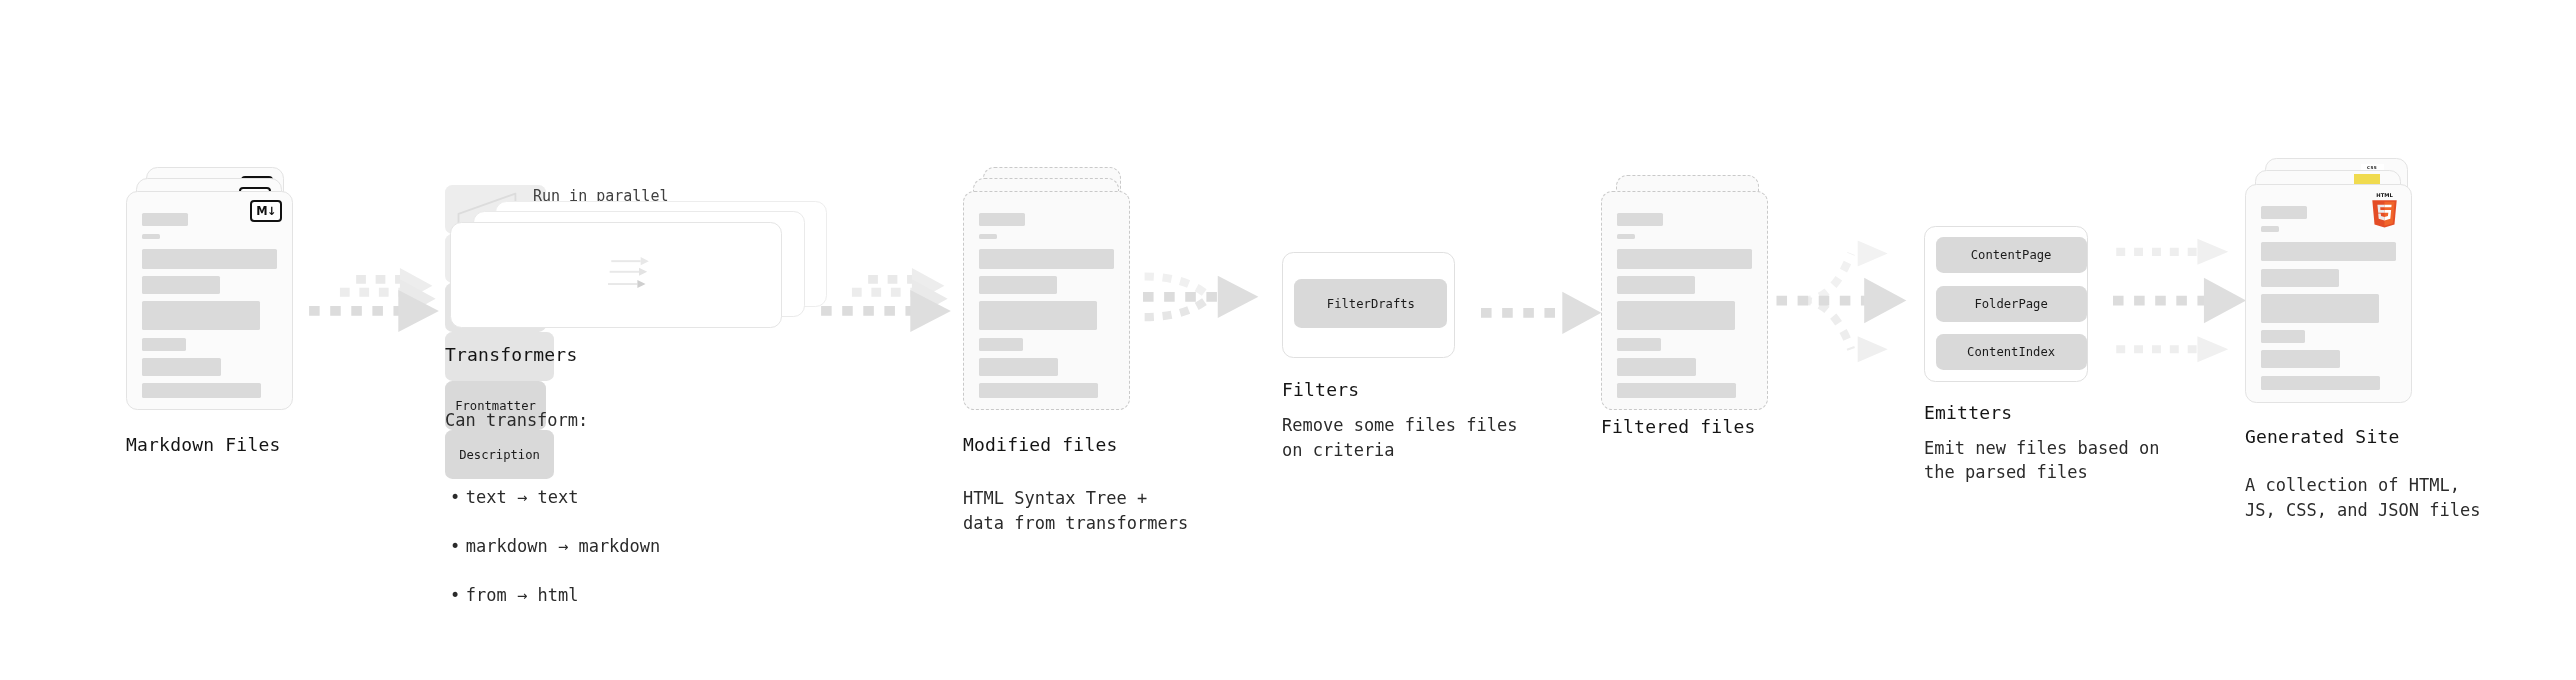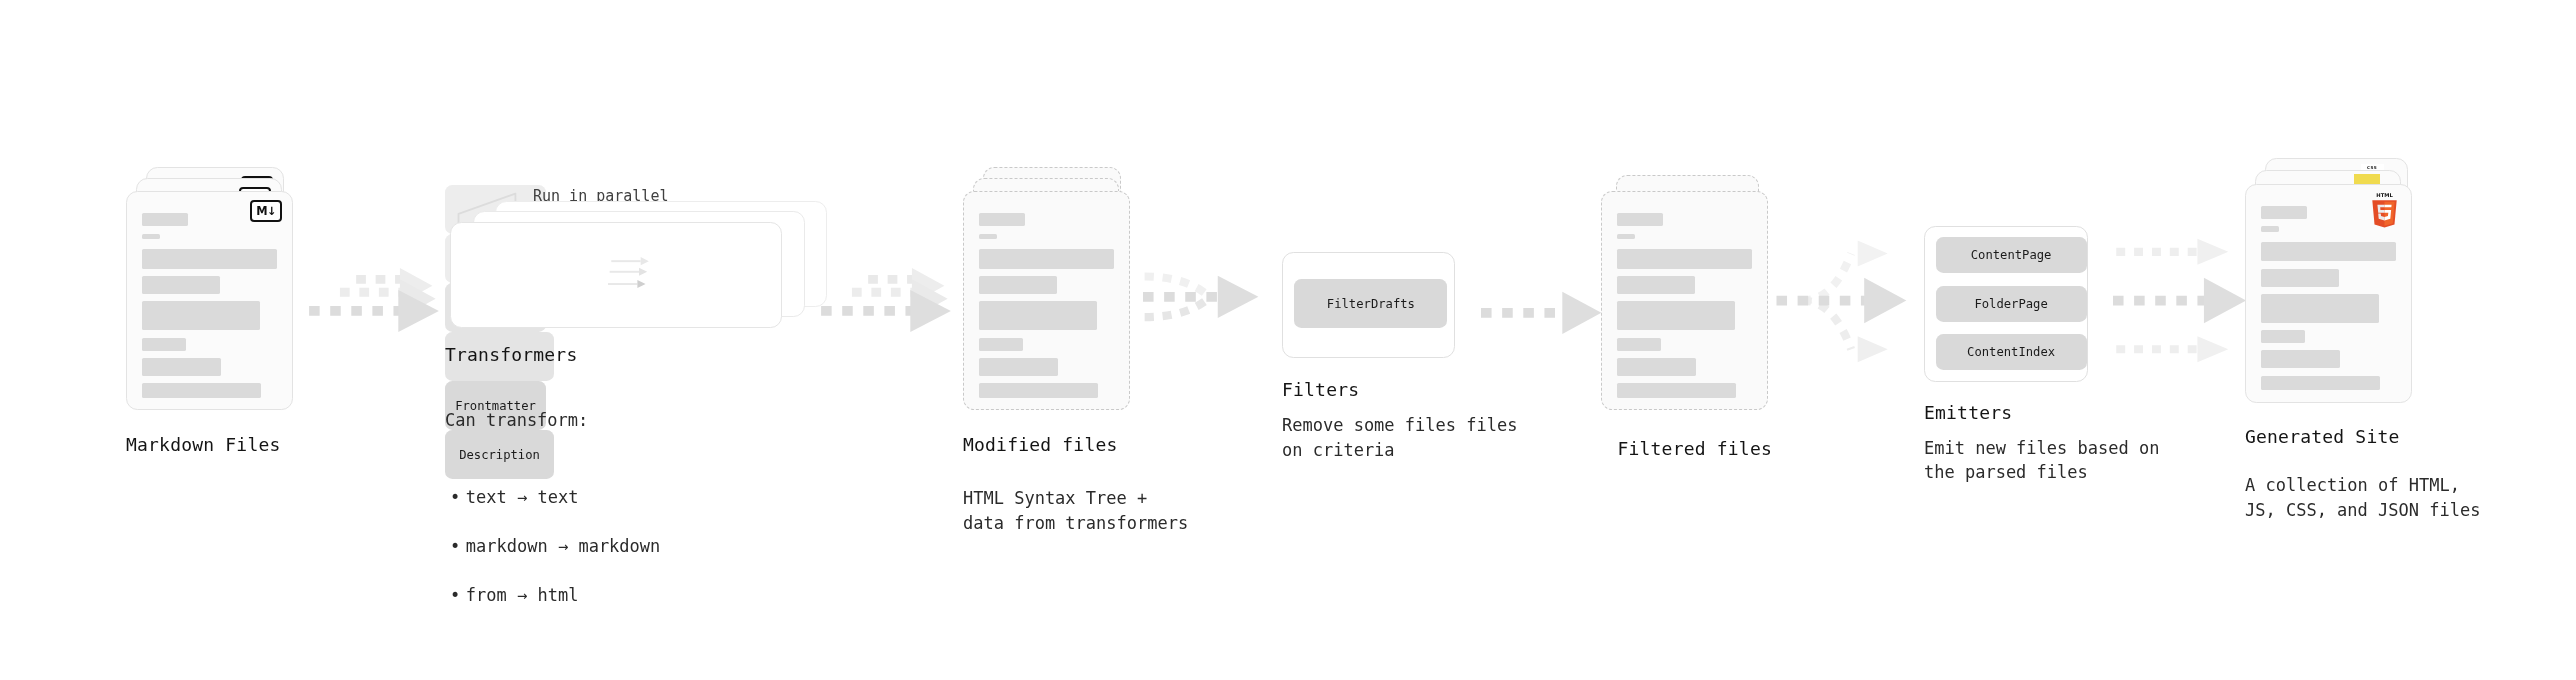--- a/index.html
+++ b/index.html
@@ -247,21 +247,21 @@
         <div class="ln" style="width:18px;height:5.7px;margin-bottom:9.8px;"></div>
         <div class="ln" style="width:135px;height:19.5px;"></div>
         <div class="ln" style="width:78px;height:18px;"></div>
         <div class="ln" style="width:118px;height:29px;"></div>
         <div class="ln" style="width:44px;height:13px;"></div>
         <div class="ln" style="width:79px;height:18px;"></div>
         <div class="ln" style="width:119px;height:14.6px;"></div>
       </div>
     </div>
   </div>
-  <div class="title" style="margin-top:27px;text-align:right;">Filtered files</div>
+  <div class="title" style="margin-top:5px;">Filtered files</div>
 </div>
 
 <div class="stage" style="left:1770px;top:234px;">
   <svg width="138" height="134" viewBox="0 0 170 165">
     <path d="M40 82 Q78 82 100 24" stroke="#f1f1f1" stroke-width="10" stroke-dasharray="11 11" fill="none"></path>
     <polygon points="108,8 145,24 108,40" fill="#f2f2f2"></polygon>
     <path d="M40 82 Q78 82 100 142" stroke="#ededed" stroke-width="10" stroke-dasharray="11 11" fill="none"></path>
     <polygon points="108,126 145,142 108,158" fill="#efefef"></polygon>
     <line x1="8" y1="82" x2="120" y2="82" stroke="#dcdcdc" stroke-width="12" stroke-dasharray="13 13"></line>
     <polygon points="116,54 168,82 116,110" fill="#dedede"></polygon>

